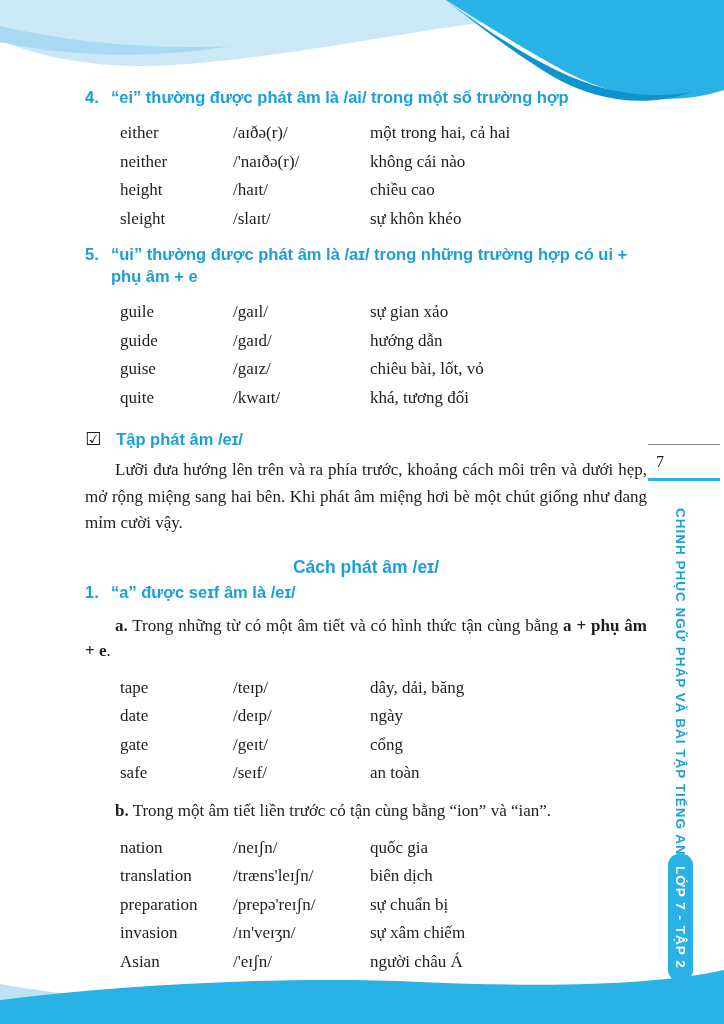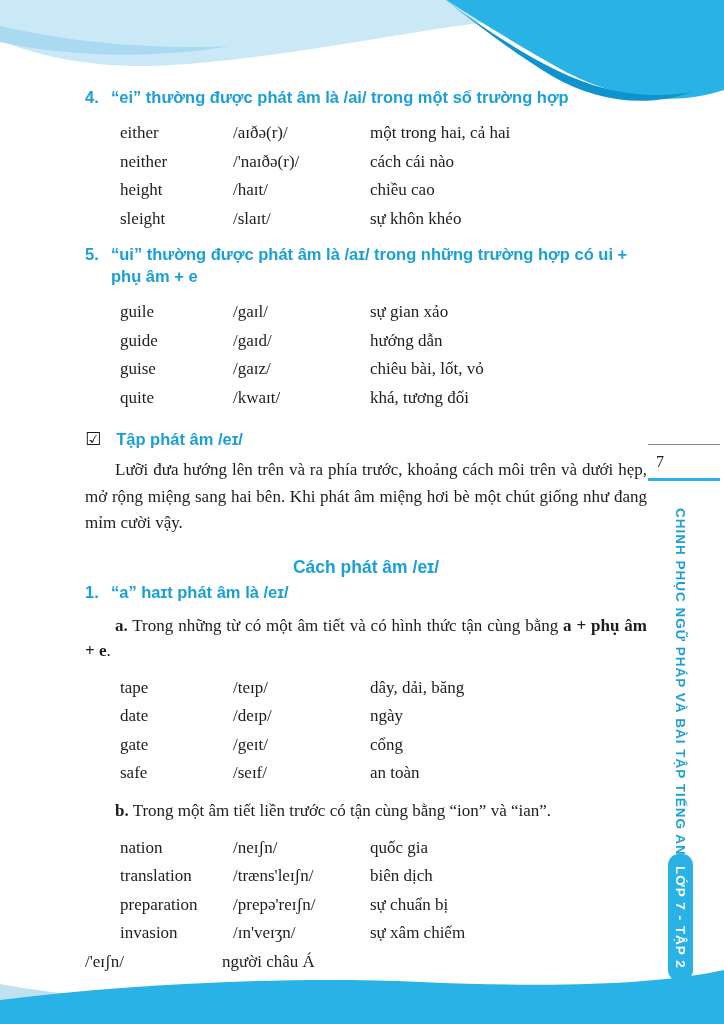--- a/index.html
+++ b/index.html
@@ -83,21 +83,21 @@
     </div>
     <div class="word-table">
       <div class="word-row">
         <span class="w">either</span>
         <span class="i">/aɪðə(r)/</span>
         <span class="m">một trong hai, cả hai</span>
       </div>
       <div class="word-row">
         <span class="w">neither</span>
         <span class="i">/'naɪðə(r)/</span>
-        <span class="m">cách cái nào</span>
+        <span class="m">không cái nào</span>
       </div>
       <div class="word-row">
         <span class="w">height</span>
         <span class="i">/haɪt/</span>
         <span class="m">chiều cao</span>
       </div>
       <div class="word-row">
         <span class="w">sleight</span>
         <span class="i">/slaɪt/</span>
         <span class="m">sự khôn khéo</span>
@@ -134,21 +134,21 @@
     <div class="check-heading">
       <span class="box">☑</span>
       <span class="txt">Tập phát âm /eɪ/</span>
     </div>
     <p class="para">Lưỡi đưa hướng lên trên và ra phía trước, khoảng cách môi trên và dưới hẹp, mở rộng miệng sang hai bên. Khi phát âm miệng hơi bè một chút giống như đang mỉm cười vậy.</p>
 
     <div class="center-heading">Cách phát âm /eɪ/</div>
 
     <div class="sec-heading">
       <span class="num">1.</span>
-      <span class="txt">“a” haɪt phát âm là /eɪ/</span>
+      <span class="txt">“a” được seɪf âm là /eɪ/</span>
     </div>
 
     <p class="rule"><b>a.</b><span> Trong những từ có một âm tiết và có hình thức tận cùng bằng </span><b>a + phụ âm + e</b><span>.</span></p>
 
     <div class="word-table">
       <div class="word-row">
         <span class="w">tape</span>
         <span class="i">/teɪp/</span>
         <span class="m">dây, dải, băng</span>
       </div>
@@ -186,20 +186,21 @@
         <span class="w">preparation</span>
         <span class="i">/prepə'reɪʃn/</span>
         <span class="m">sự chuẩn bị</span>
       </div>
       <div class="word-row">
         <span class="w">invasion</span>
         <span class="i">/ɪn'veɪʒn/</span>
         <span class="m">sự xâm chiếm</span>
       </div>
       <div class="word-row">
+        <span class="w">Asian</span>
         <span class="i">/'eɪʃn/</span>
         <span class="m">người châu Á</span>
       </div>
     </div>
 
   </div>
 
   <div class="folio">
     <div class="folio-line-top"></div>
     <div class="folio-num">7</div>

